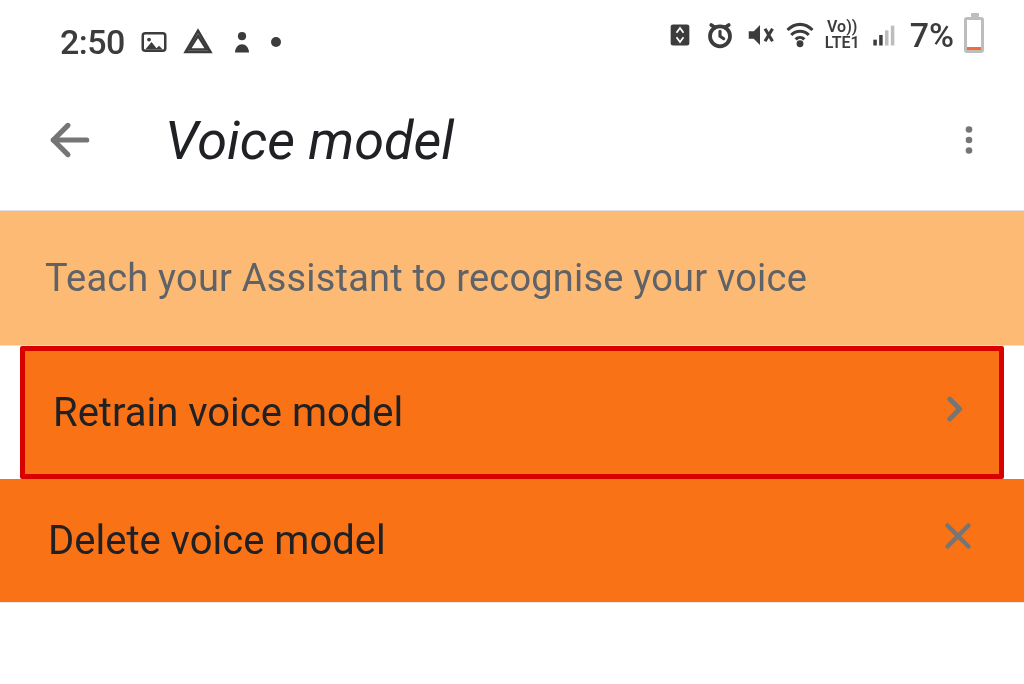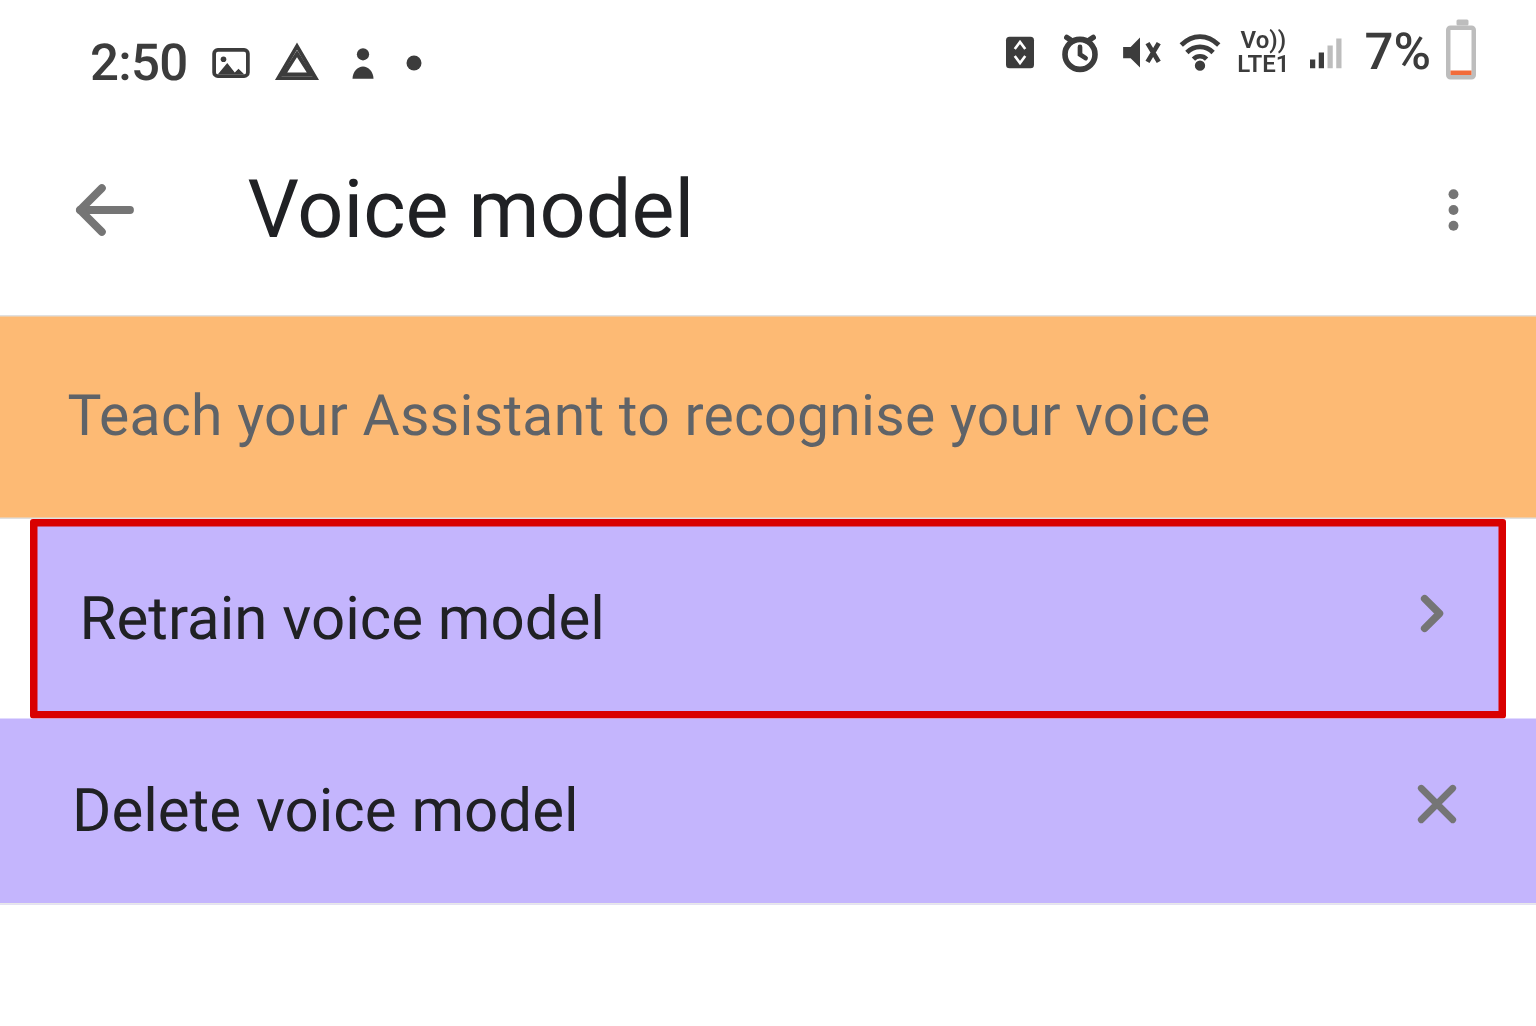--- a/index.html
+++ b/index.html
@@ -42,20 +42,21 @@
       display: flex;
       align-items: center;
       padding: 0 30px 0 45px;
       gap: 70px;
     }
     .app-bar .title {
       font-size: 54px;
       font-weight: 400;
       color: #202124;
       flex: 1;
+      font-style: italic;
     }
     .back-btn { width: 50px; height: 50px; display: flex; align-items: center; justify-content: center; color: #5f6368; cursor: pointer;}
     .more-btn { width: 50px; height: 50px; display: flex; align-items: center; justify-content: center; color: #5f6368; cursor: pointer;}
     .section-header {
       background: #fdba74;
       border-top: 1px solid #e0e0e0;
       border-bottom: 1px solid #e0e0e0;
       padding: 45px 45px;
       font-size: 38px;
       color: #5f6368;
@@ -63,21 +64,21 @@
     }
     .list-item {
       display: flex;
       align-items: center;
       justify-content: space-between;
       padding: 38px 48px 38px 48px;
       border-bottom: 1px solid #e8e8e8;
       font-size: 40px;
       color: #202124;
       cursor: pointer;
-      background: #c4b5fd;
+      background: #f97316;
     }
     .list-item.highlighted {
       border: 5px solid #d90000;
       border-radius: 2px;
       margin: 0 20px;
       padding: 38px 28px;
     }
     .row-action { color: #757575; }
     .dot { width: 10px; height: 10px; border-radius: 50%; background: #3c3c3c; display: inline-block;}
   </style>

